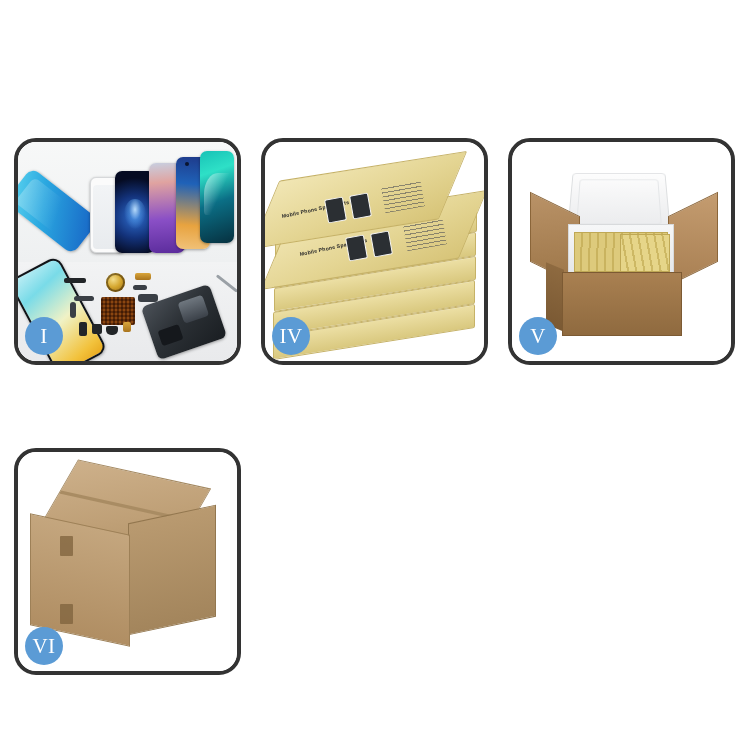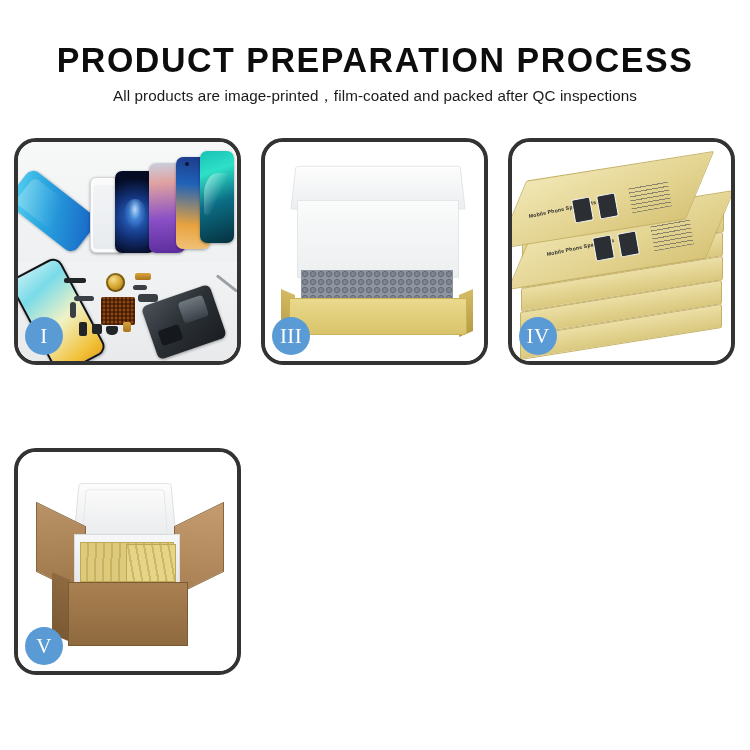--- a/index.html
+++ b/index.html
@@ -389,24 +389,20 @@
   .tape {
     position:absolute; width:13px; height:20px;
     background: rgba(125,97,60,.75); border-radius:1px;
   }
 </style>
 </head>
 <body>
 
 <div id="page">
 
-  <div class="header">
-    <div class="title">PRODUCT PREPARATION PROCESS</div>
-    <div class="subtitle">All products are image-printed，film-coated and packed after QC inspections</div>
-  </div>
 
   <div class="grid">
 
     <div class="panel">
       <div class="panel-inner p1">
         <div class="bg-split"></div>
         <div class="bg-split2"></div>
 
         <div class="phone ph-a"></div>
         <div class="phone ph-b"></div>
@@ -429,31 +425,20 @@
         <div class="part dark" style="left:61px;top:180px;width:8px;height:14px;border-radius:2px;"></div>
         <div class="part dark" style="left:74px;top:182px;width:10px;height:10px;border-radius:2px;"></div>
         <div class="part dark" style="left:88px;top:184px;width:12px;height:9px;border-radius:2px 2px 5px 5px;"></div>
         <div class="part gold" style="left:105px;top:180px;width:8px;height:10px;"></div>
         <div class="tweezer"></div>
       </div>
       <div class="badge">I</div>
     </div>
 
 
-    <div class="panel">
-      <div class="panel-inner p3">
-        <div class="lid"></div>
-        <div class="backwall"></div>
-        <div class="bubblelayer"></div>
-        <div class="tray-left"></div>
-        <div class="tray-right"></div>
-        <div class="tray-front"></div>
-      </div>
-      <div class="badge">III</div>
-    </div>
 
     <div class="panel">
       <div class="panel-inner p4">
         <div class="stack">
           <div class="boxlayer" style="left:2px;top:154px;"></div>
           <div class="boxlayer" style="left:2px;top:130px;"></div>
           <div class="boxlayer" style="left:3px;top:106px;"></div>
           <div class="boxlayer" style="left:3px;top:82px;"></div>
           <div class="boxlayer" style="left:4px;top:58px;"></div>
 
@@ -482,15 +467,25 @@
         <div class="flap-r"></div>
         <div class="foam-box"></div>
         <div class="inner-boxes"></div>
         <div class="inner-boxes2"></div>
         <div class="carton-left"></div>
         <div class="carton-front"></div>
       </div>
       <div class="badge">V</div>
     </div>
 
+    <div class="panel">
+      <div class="panel-inner p6">
+        <div class="ctn-top"></div>
+        <div class="ctn-side"></div>
+        <div class="ctn-front"></div>
+        <div class="tape" style="left:42px;top:84px;"></div>
+        <div class="tape" style="left:42px;top:152px;"></div>
+      </div>
+      <div class="badge">VI</div>
+    </div>
 
   </div>
 </div>
 
 </body></html>

